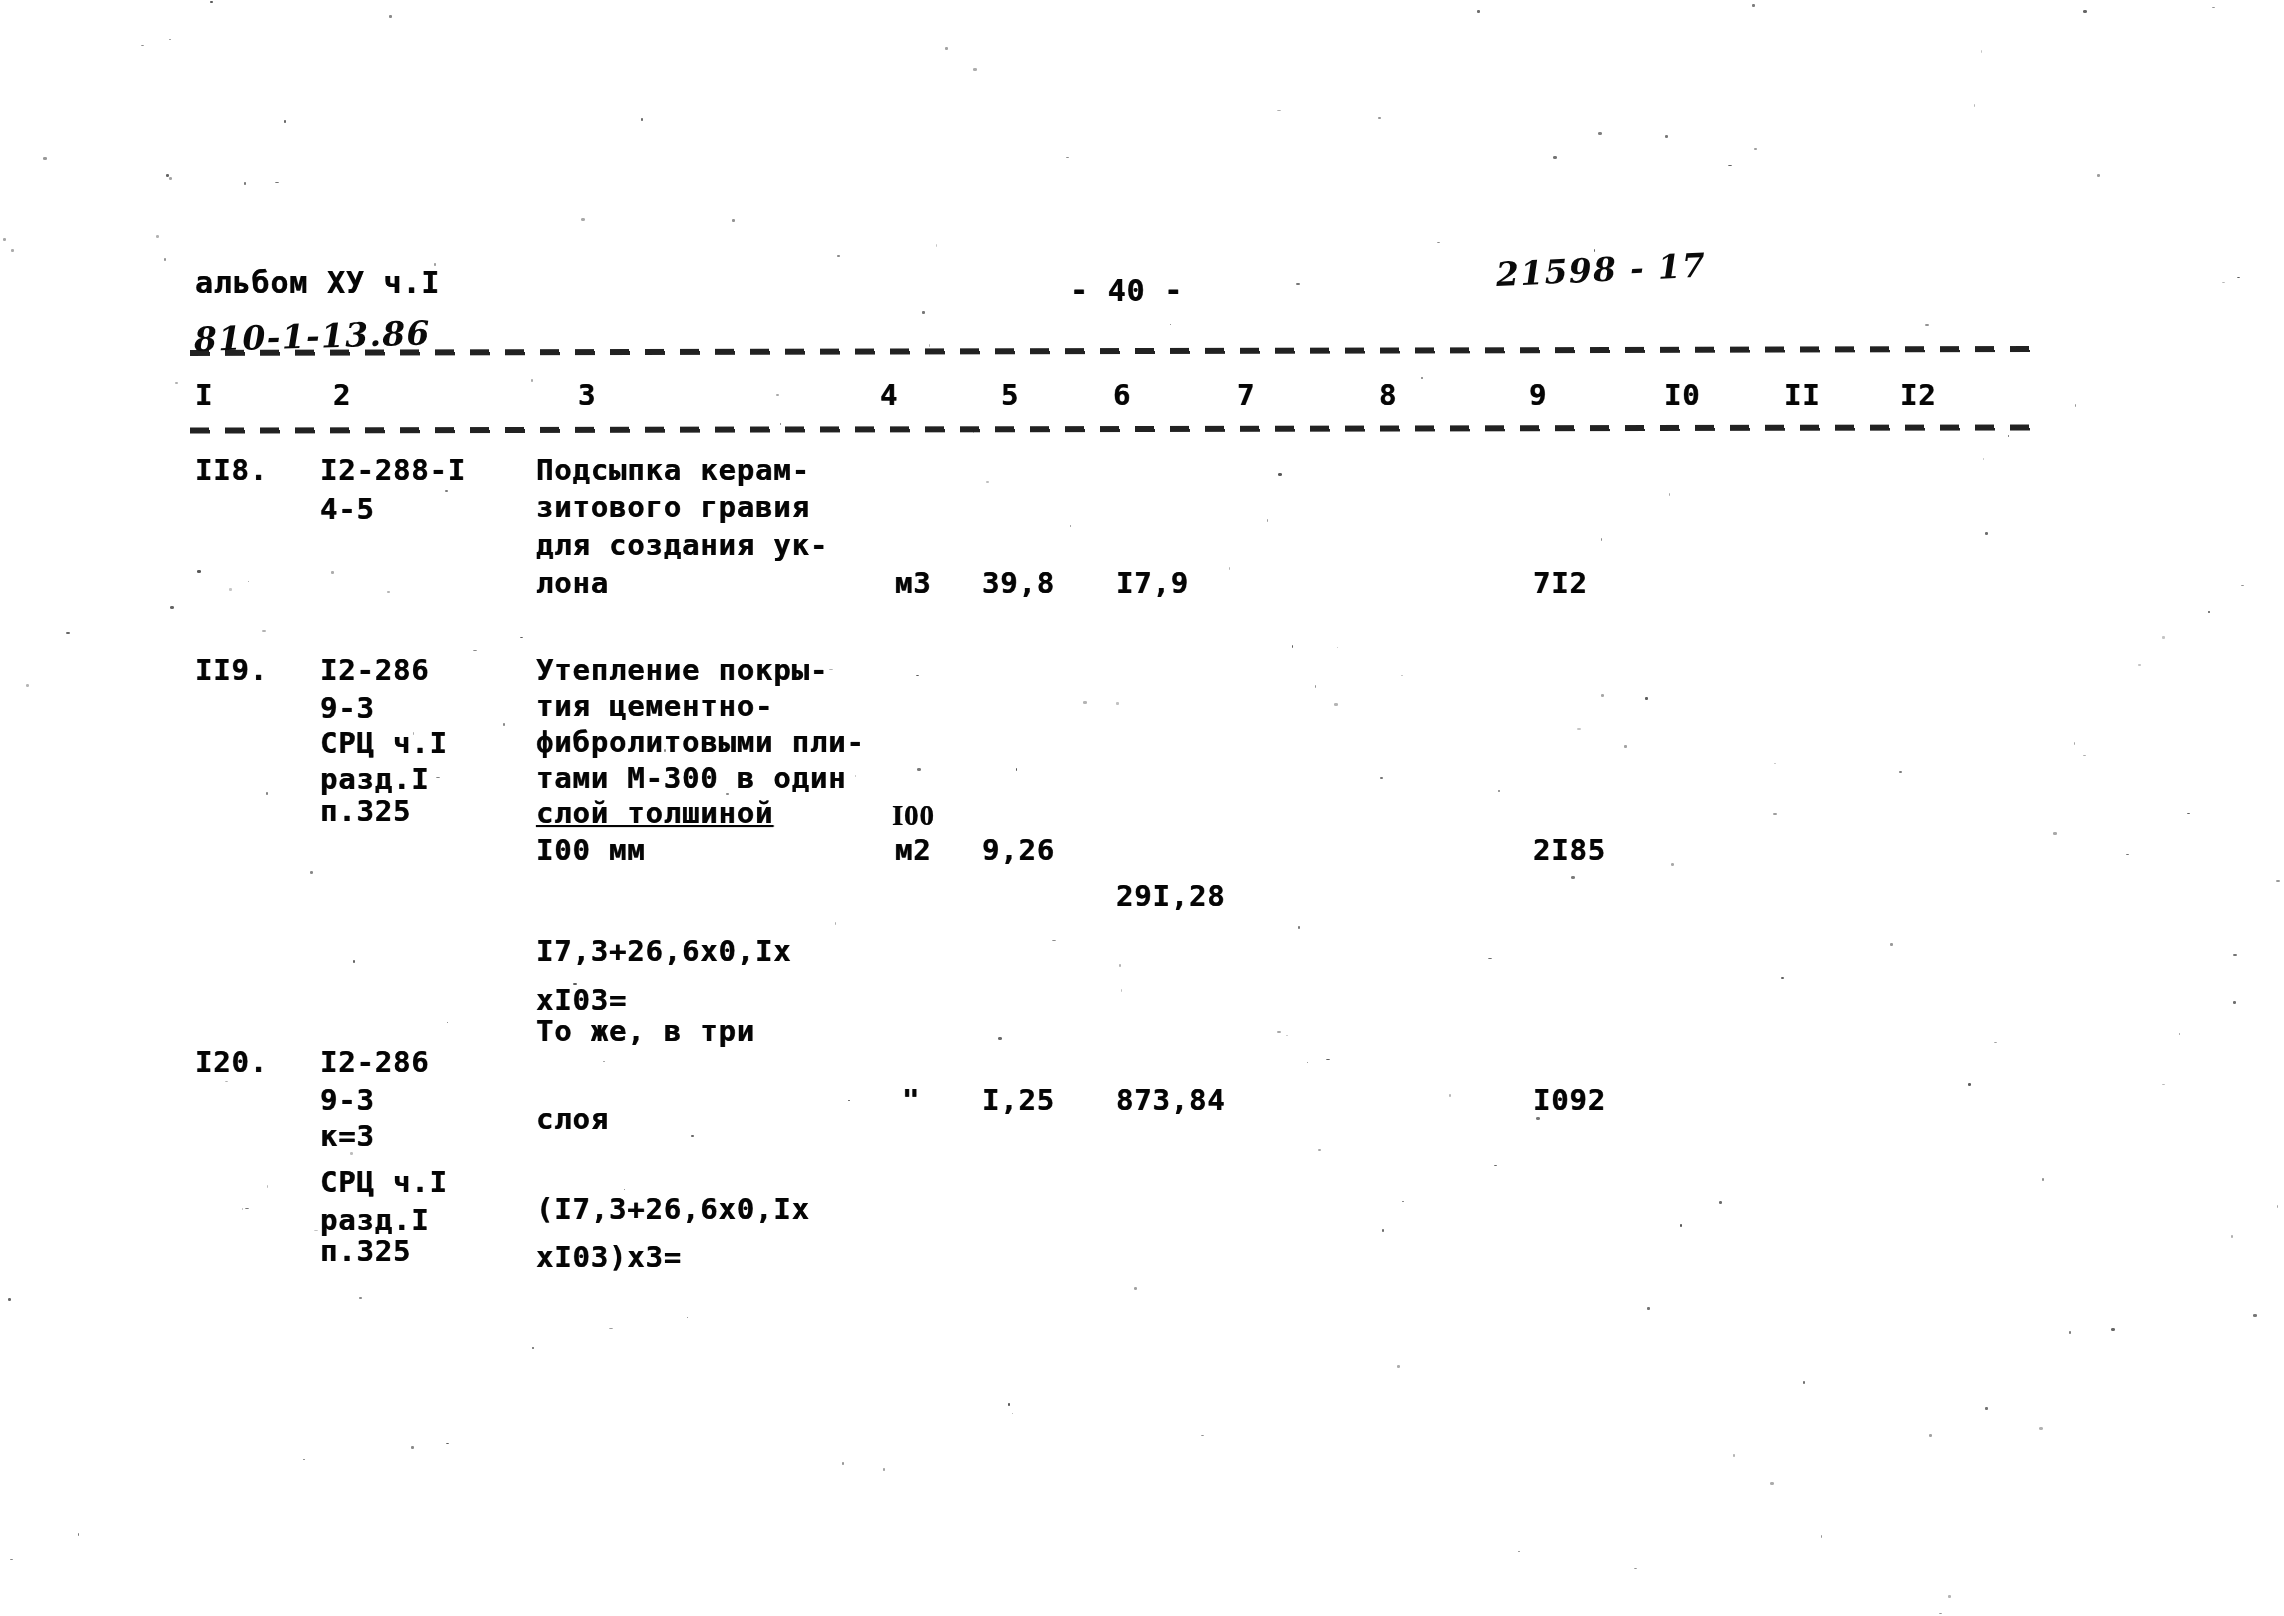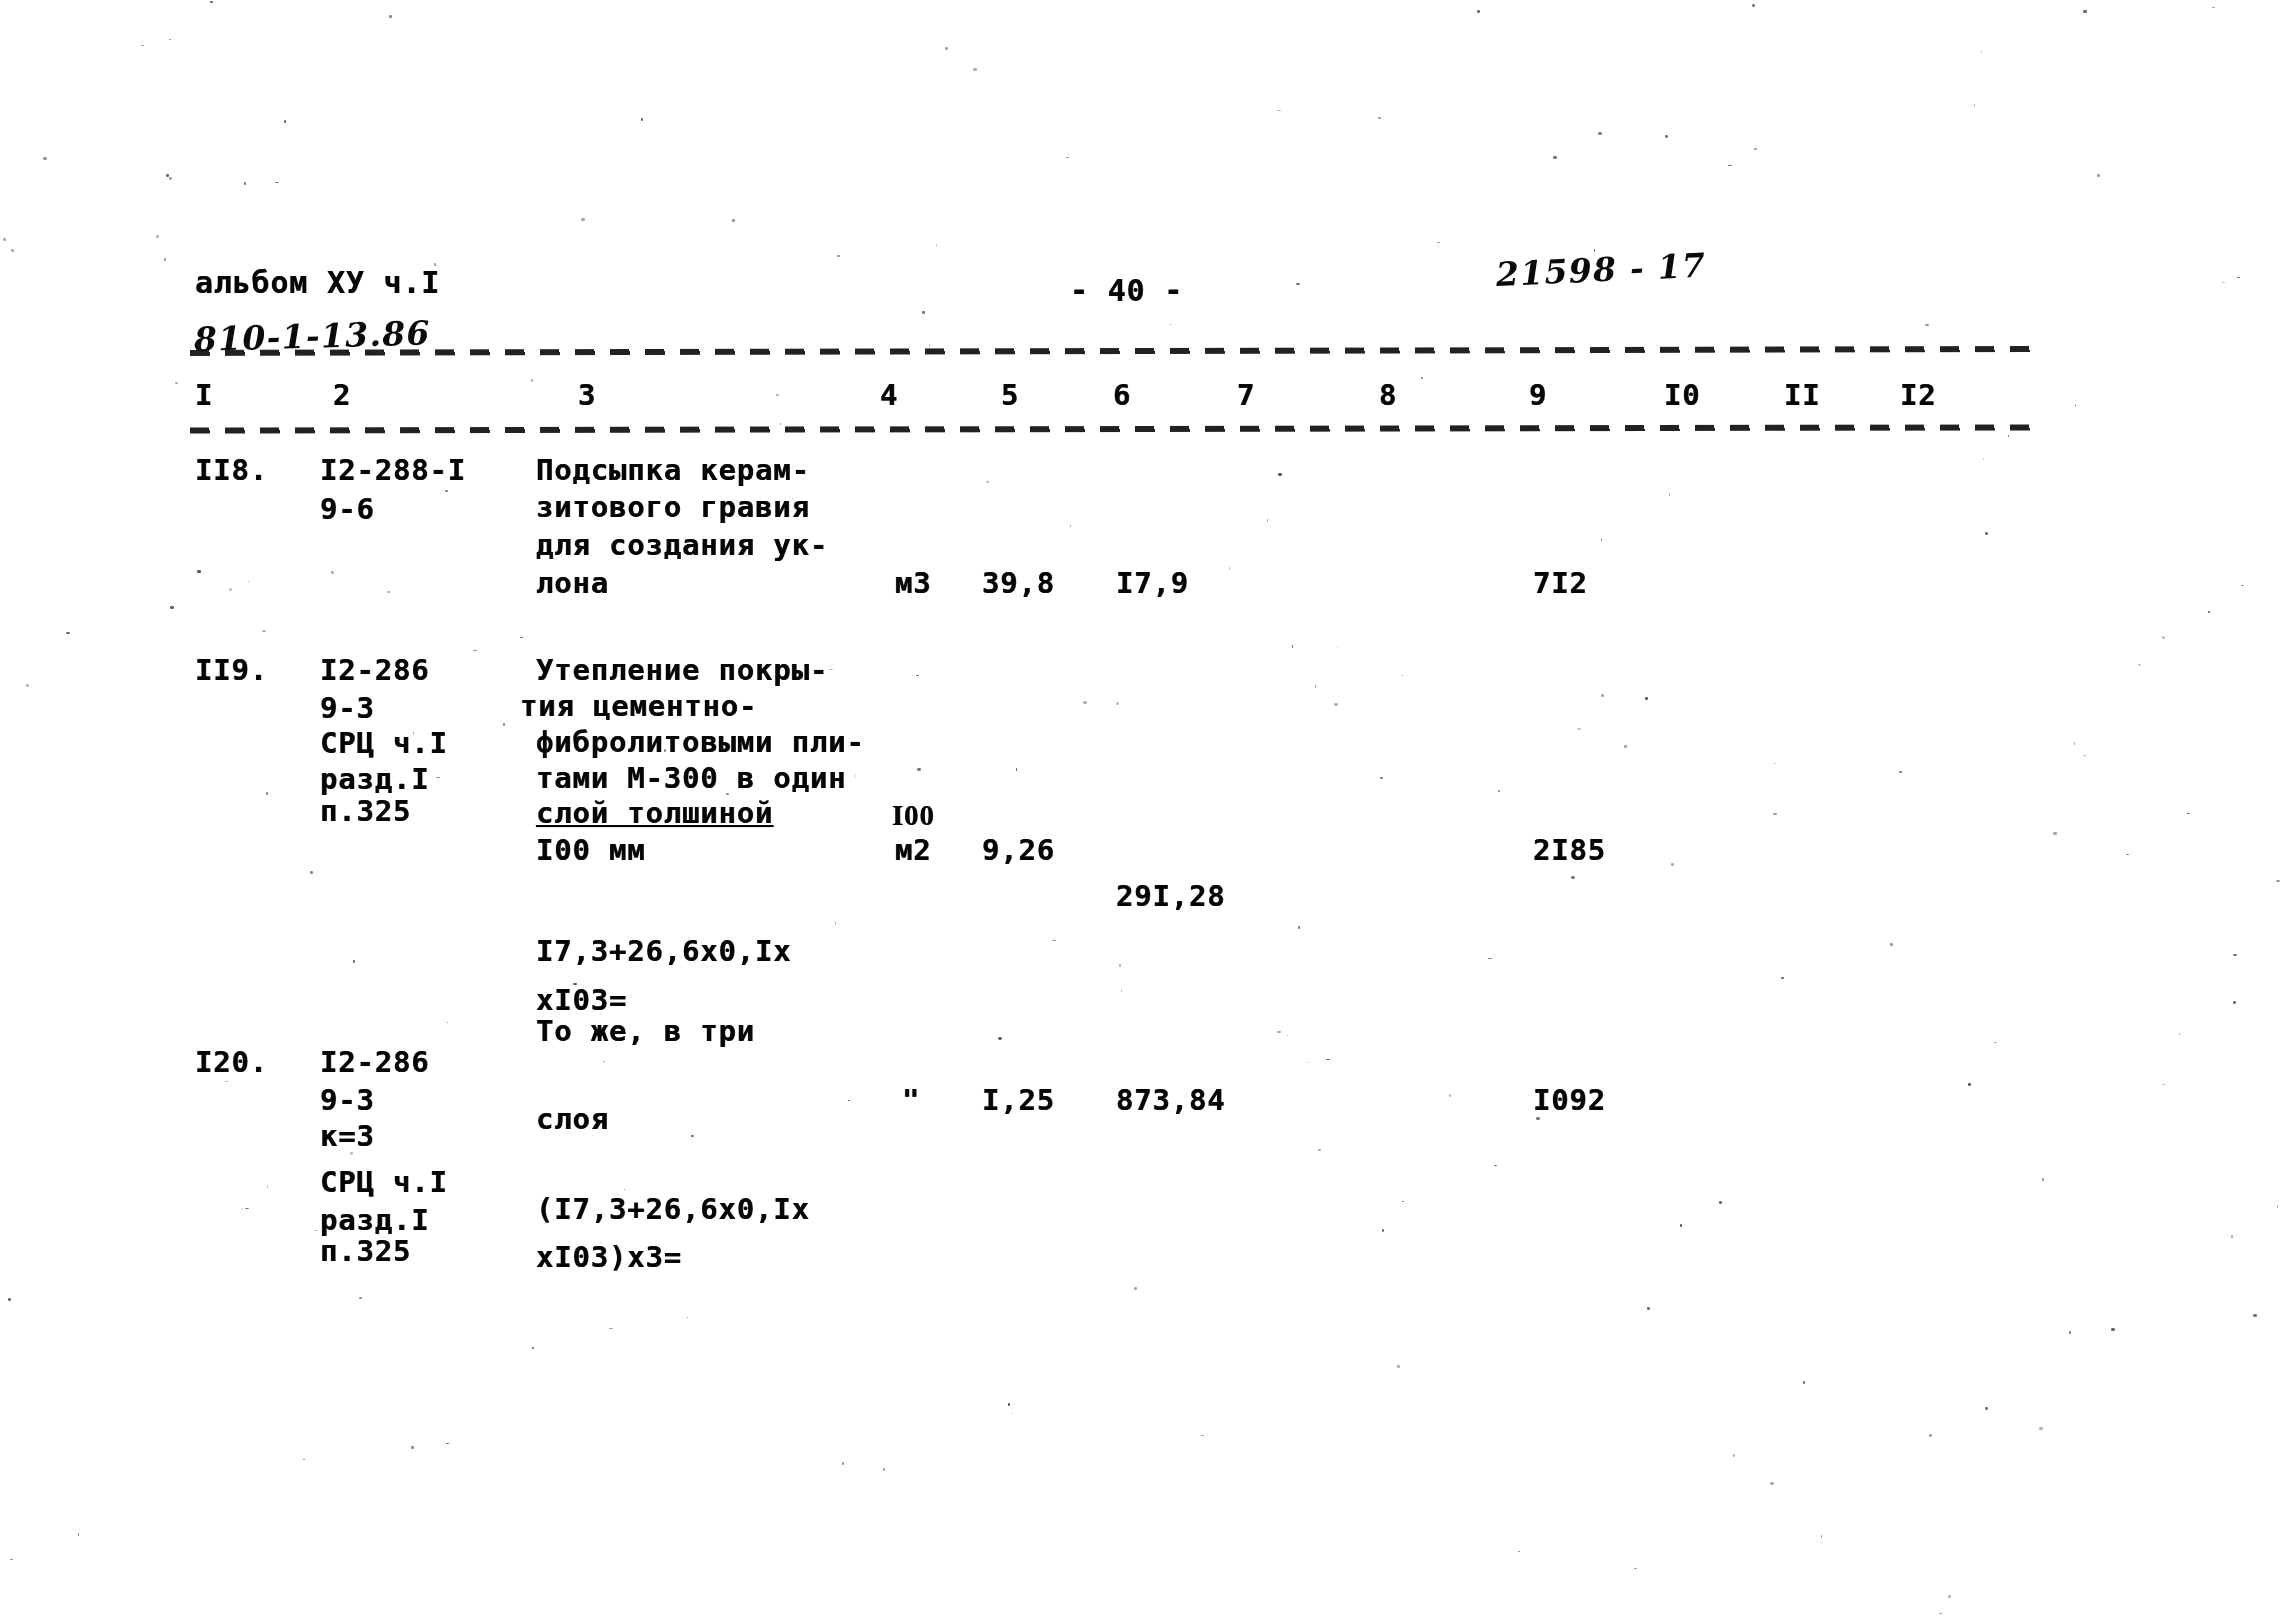--- a/index.html
+++ b/index.html
@@ -101,21 +101,21 @@
   <div class="tw" style="left:1664px; top:376px;">I0</div>
   <div class="tw" style="left:1784px; top:376px;">II</div>
   <div class="tw" style="left:1900px; top:376px;">I2</div>
 
   <div class="dashrule lower" style="left:190px; top:426px; width:1849px;"></div>
 
   <div>
     <div class="tw" style="left:195px; top:451px;">II8.</div>
 
     <div class="tw" style="left:320px; top:451px;">I2-288-I</div>
-    <div class="tw" style="left:320px; top:490px;">9-6</div>
+    <div class="tw" style="left:320px; top:490px;">4-5</div>
 
     <div class="tw" style="left:536px; top:451px;">Подсыпка керам-</div>
     <div class="tw" style="left:536px; top:488px;">зитового гравия</div>
     <div class="tw" style="left:536px; top:526px;">для создания ук-</div>
     <div class="tw" style="left:536px; top:564px;">лона</div>
 
     <div class="tw" style="left:895px; top:564px;">м3</div>
     <div class="tw" style="left:982px; top:564px;">39,8</div>
     <div class="tw" style="left:1116px; top:564px;">I7,9</div>
     <div class="tw" style="left:1533px; top:564px;">7I2</div>
@@ -124,21 +124,21 @@
   <div>
     <div class="tw" style="left:195px; top:651px;">II9.</div>
 
     <div class="tw" style="left:320px; top:651px;">I2-286</div>
     <div class="tw" style="left:320px; top:689px;">9-3</div>
     <div class="tw" style="left:320px; top:724px;">СРЦ ч.I</div>
     <div class="tw" style="left:320px; top:760px;">разд.I</div>
     <div class="tw" style="left:320px; top:792px;">п.325</div>
 
     <div class="tw" style="left:536px; top:651px;">Утепление покры-</div>
-    <div class="tw" style="left:520px; top:687px;">тия цементно-</div>
+    <div class="tw" style="left:536px; top:687px;">тия цементно-</div>
     <div class="tw" style="left:536px; top:723px;">фибролитовыми пли-</div>
     <div class="tw" style="left:536px; top:759px;">тами М-300 в один</div>
     <div class="tw" style="left:536px; top:794px;text-decoration:underline;">слой толшиной</div>
     <div class="tw" style="left:536px; top:831px;">I00 мм</div>
 
     <div class="tw" style="left:892px; top:796px;font-family:Liberation Serif, serif;">I00</div>
     <div class="tw" style="left:895px; top:831px;">м2</div>
     <div class="tw" style="left:982px; top:831px;">9,26</div>
     <div class="tw" style="left:1116px; top:877px;">29I,28</div>
     <div class="tw" style="left:1533px; top:831px;">2I85</div>

